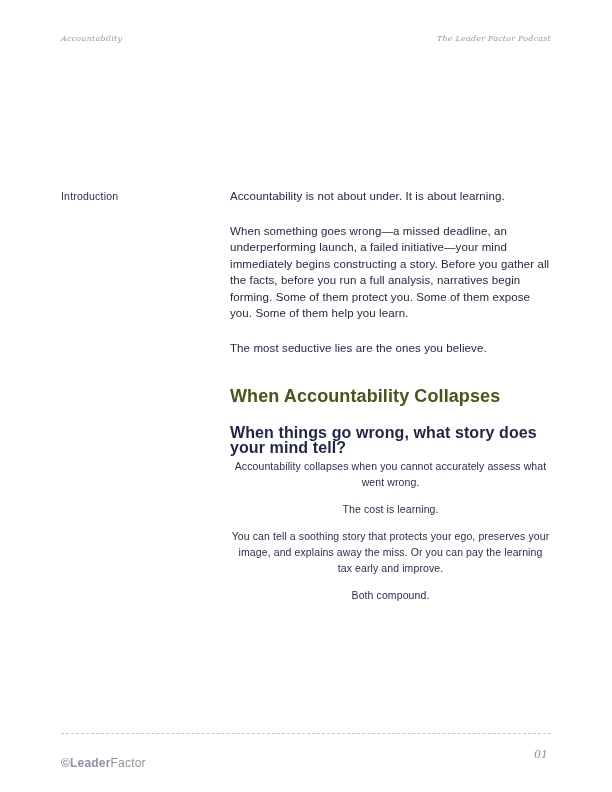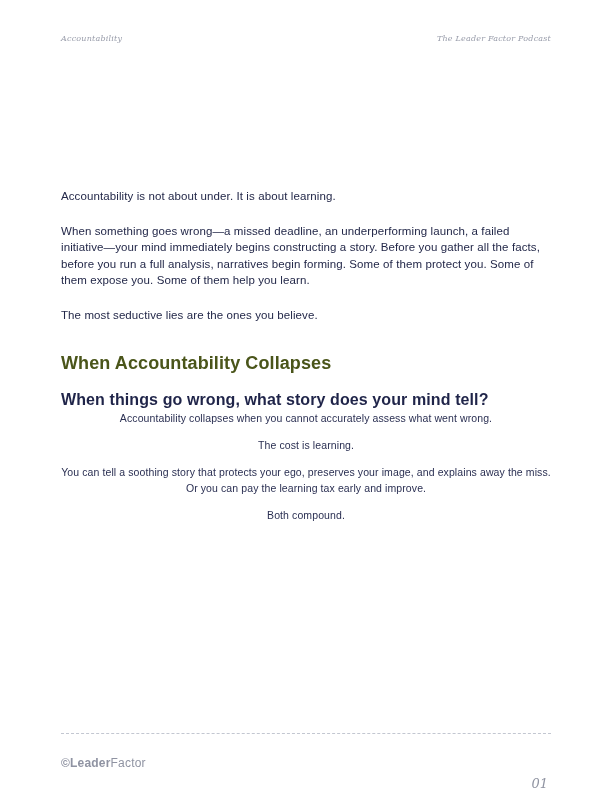--- a/index.html
+++ b/index.html
@@ -98,36 +98,38 @@
     color: #8f93a2;
   }
   .footer-brand .brand-bold { font-weight: 700; }
   .footer-brand .brand-light { font-weight: 400; }
   .footer-page-number {
     position: absolute;
     top: 748px;
     right: 64px;
     font-family: "DejaVu Serif", serif;
     font-style: italic;
-    font-size: 13px;
+    font-size: 11px;
     color: #9094a2;
-    margin-top: 28px;
   }
 </style>
 </head>
 <body>
 
 <div class="page">
 
   <div class="header">
     <span class="header-left">Accountability</span>
     <span class="header-right">The Leader Factor Podcast</span>
   </div>
 
   <div class="content">
+    <div class="label-col">
+      <div class="section-label">Introduction</div>
+    </div>
 
     <div class="body-col">
       <p class="lead">Accountability is not about under. It is about learning.</p>
       <p class="lead">When something goes wrong—a missed deadline, an underperforming launch, a failed initiative—your mind immediately begins constructing a story. Before you gather all the facts, before you run a full analysis, narratives begin forming. Some of them protect you. Some of them expose you. Some of them help you learn.</p>
       <p class="lead">The most seductive lies are the ones you believe.</p>
 
       <h2 class="section-heading">When Accountability Collapses</h2>
       <h3 class="section-subheading">When things go wrong, what story does your mind tell?</h3>
 
       <p class="small">Accountability collapses when you cannot accurately assess what went wrong.</p>

